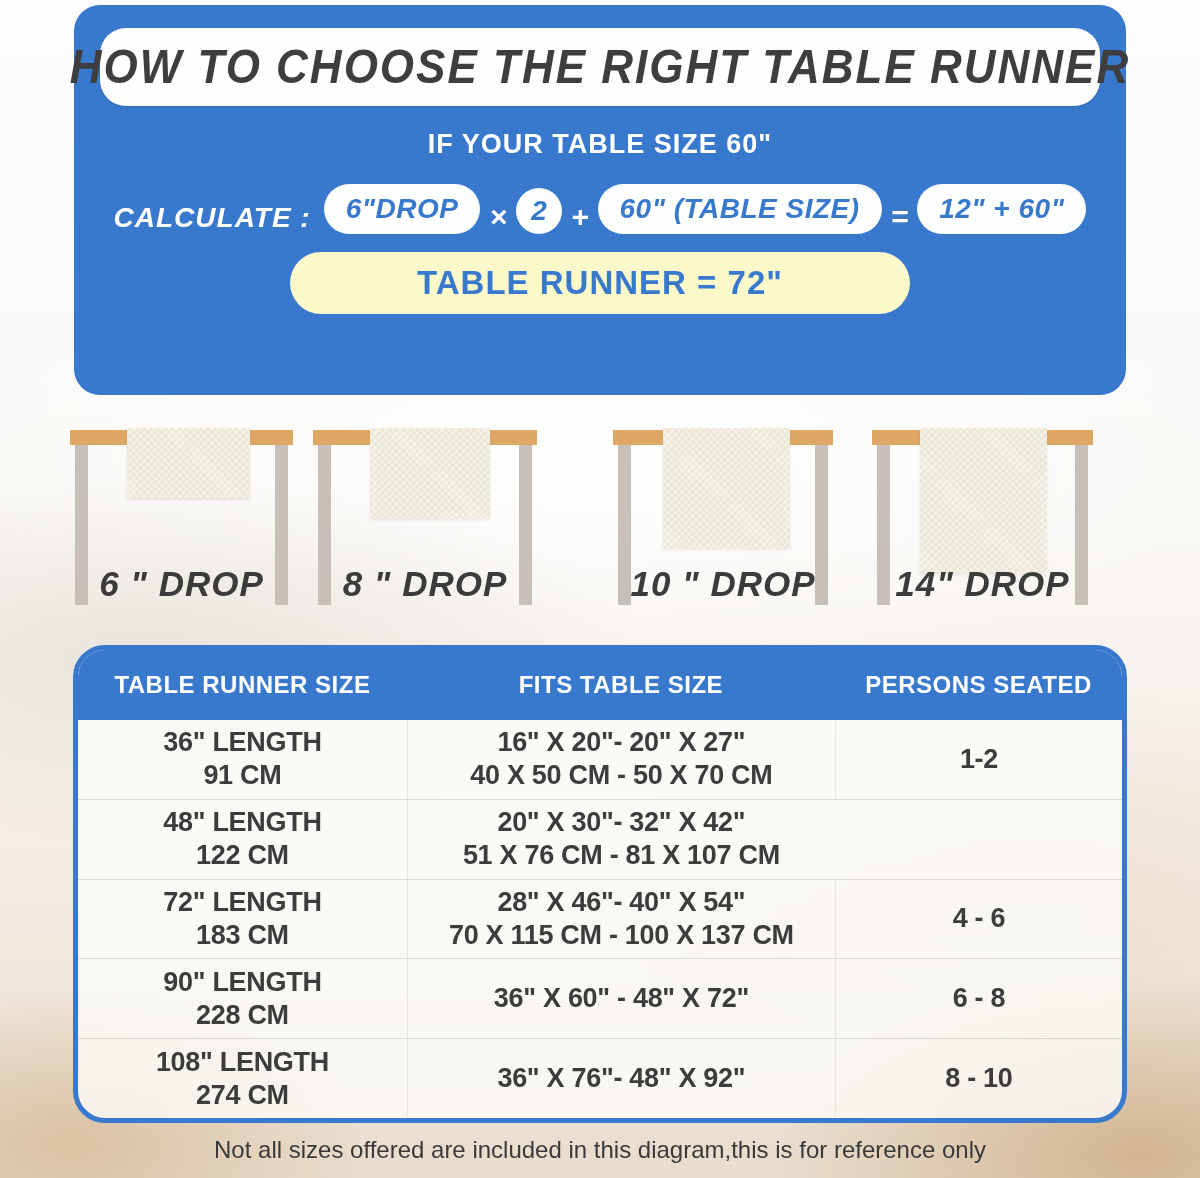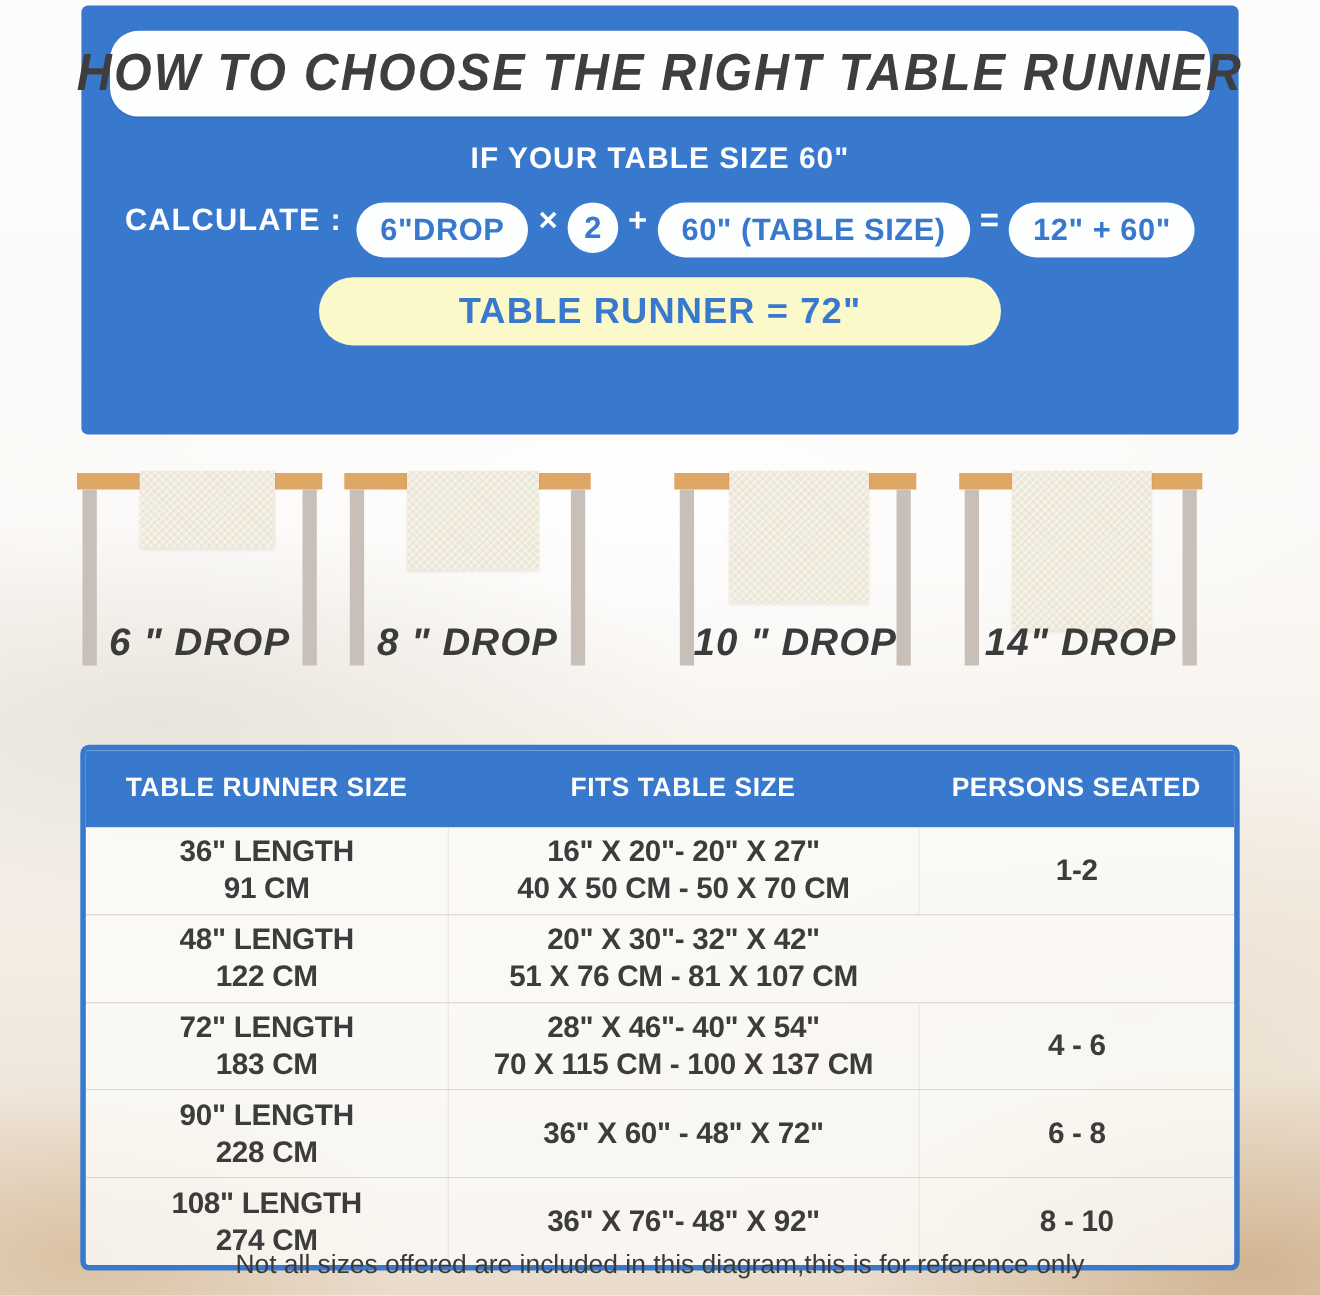--- a/index.html
+++ b/index.html
@@ -13,39 +13,39 @@
       radial-gradient(ellipse 520px 260px at 95% 98%, rgba(203,170,130,.8), transparent 70%),
       radial-gradient(ellipse 680px 320px at 86% 78%, rgba(236,221,202,.7), transparent 72%),
       radial-gradient(ellipse 700px 260px at 12% 56%, rgba(229,224,216,.8), transparent 72%),
       radial-gradient(ellipse 900px 300px at 50% 38%, rgba(255,255,255,.9), transparent 75%),
       linear-gradient(180deg, #fdfdfd 0%, #faf8f5 45%, #f3ece3 75%, #e9dccd 100%);
   }
 
   
   .hero {
     position:absolute; top:5px; left:74px; width:1052px; height:390px;
-    background:#3879CE; border-radius:6px; padding:0 26px;
+    background:#3879CE; border-radius:26px; padding:0 26px;
   }
   .hero-title-box {
     margin:23px auto 0; height:78px; width:100%;
     background:#fdfefe; border-radius:26px;
     display:flex; align-items:center; justify-content:center;
     box-shadow:0 1px 2px rgba(0,0,0,.15);
   }
   .hero-title {
     font-size:44px; font-weight:bold; font-style:italic;
     color:#3e3e40; letter-spacing:2px; white-space:nowrap;
     transform:scaleY(1.08);
   }
   .intro { margin-top:20px; text-align:center; color:#fff; font-weight:bold; }
   .intro-line { font-size:27px; letter-spacing:1px; line-height:36px; }
 
   .calc-row {
-    margin-top:22px; display:flex; align-items:flex-start; justify-content:center;
-    gap:9px; white-space:nowrap;
+    margin-top:22px; display:flex; align-items:flex-end; justify-content:center;
+    gap:9px; white-space:nowrap;font-style:italic;
   }
   .calc-label { color:#fff; font-weight:bold; font-size:28px; letter-spacing:1px; margin-right:4px; }
   .pill {
     background:#fdfefe; color:#3879CE; font-weight:bold; font-size:28px;
     border-radius:28px; padding:9px 22px; letter-spacing:.5px;
   }
   .op { color:#fff; font-weight:bold; font-size:30px; }
   .circle-num {
     width:46px; height:46px; border-radius:50%; background:#fdfefe;
     color:#3879CE; font-weight:bold; font-size:28px;
@@ -79,22 +79,22 @@
   .fig-3 .runner { left:50px; width:127px; height:120px; }
   .fig-4 .runner { left:48px; width:127px; height:145px; }
   .drop-label {
     position:absolute; top:136px; left:0; width:100%;
     text-align:center; font-weight:bold; font-style:italic;
     font-size:35px; color:#3b3b3b; letter-spacing:1px;
   }
 
   
   .size-table {
-    position:absolute; top:677px; left:73px; width:1054px; height:478px;
-    border:5px solid #3879CE; border-radius:8px; overflow:hidden;
+    position:absolute; top:645px; left:73px; width:1054px; height:478px;
+    border:5px solid #3879CE; border-radius:32px; overflow:hidden;
     background:rgba(253,252,250,.78);
   }
   .st-header {
     display:grid; grid-template-columns:31.5% 41% 27.5%;
     background:#3879CE; height:70px; align-items:center;
   }
   .st-header .st-h {
     text-align:center; color:#fff; font-weight:bold; font-size:24px; letter-spacing:.5px;
   }
   .st-body { height:calc(100% - 70px); display:flex; flex-direction:column; }

